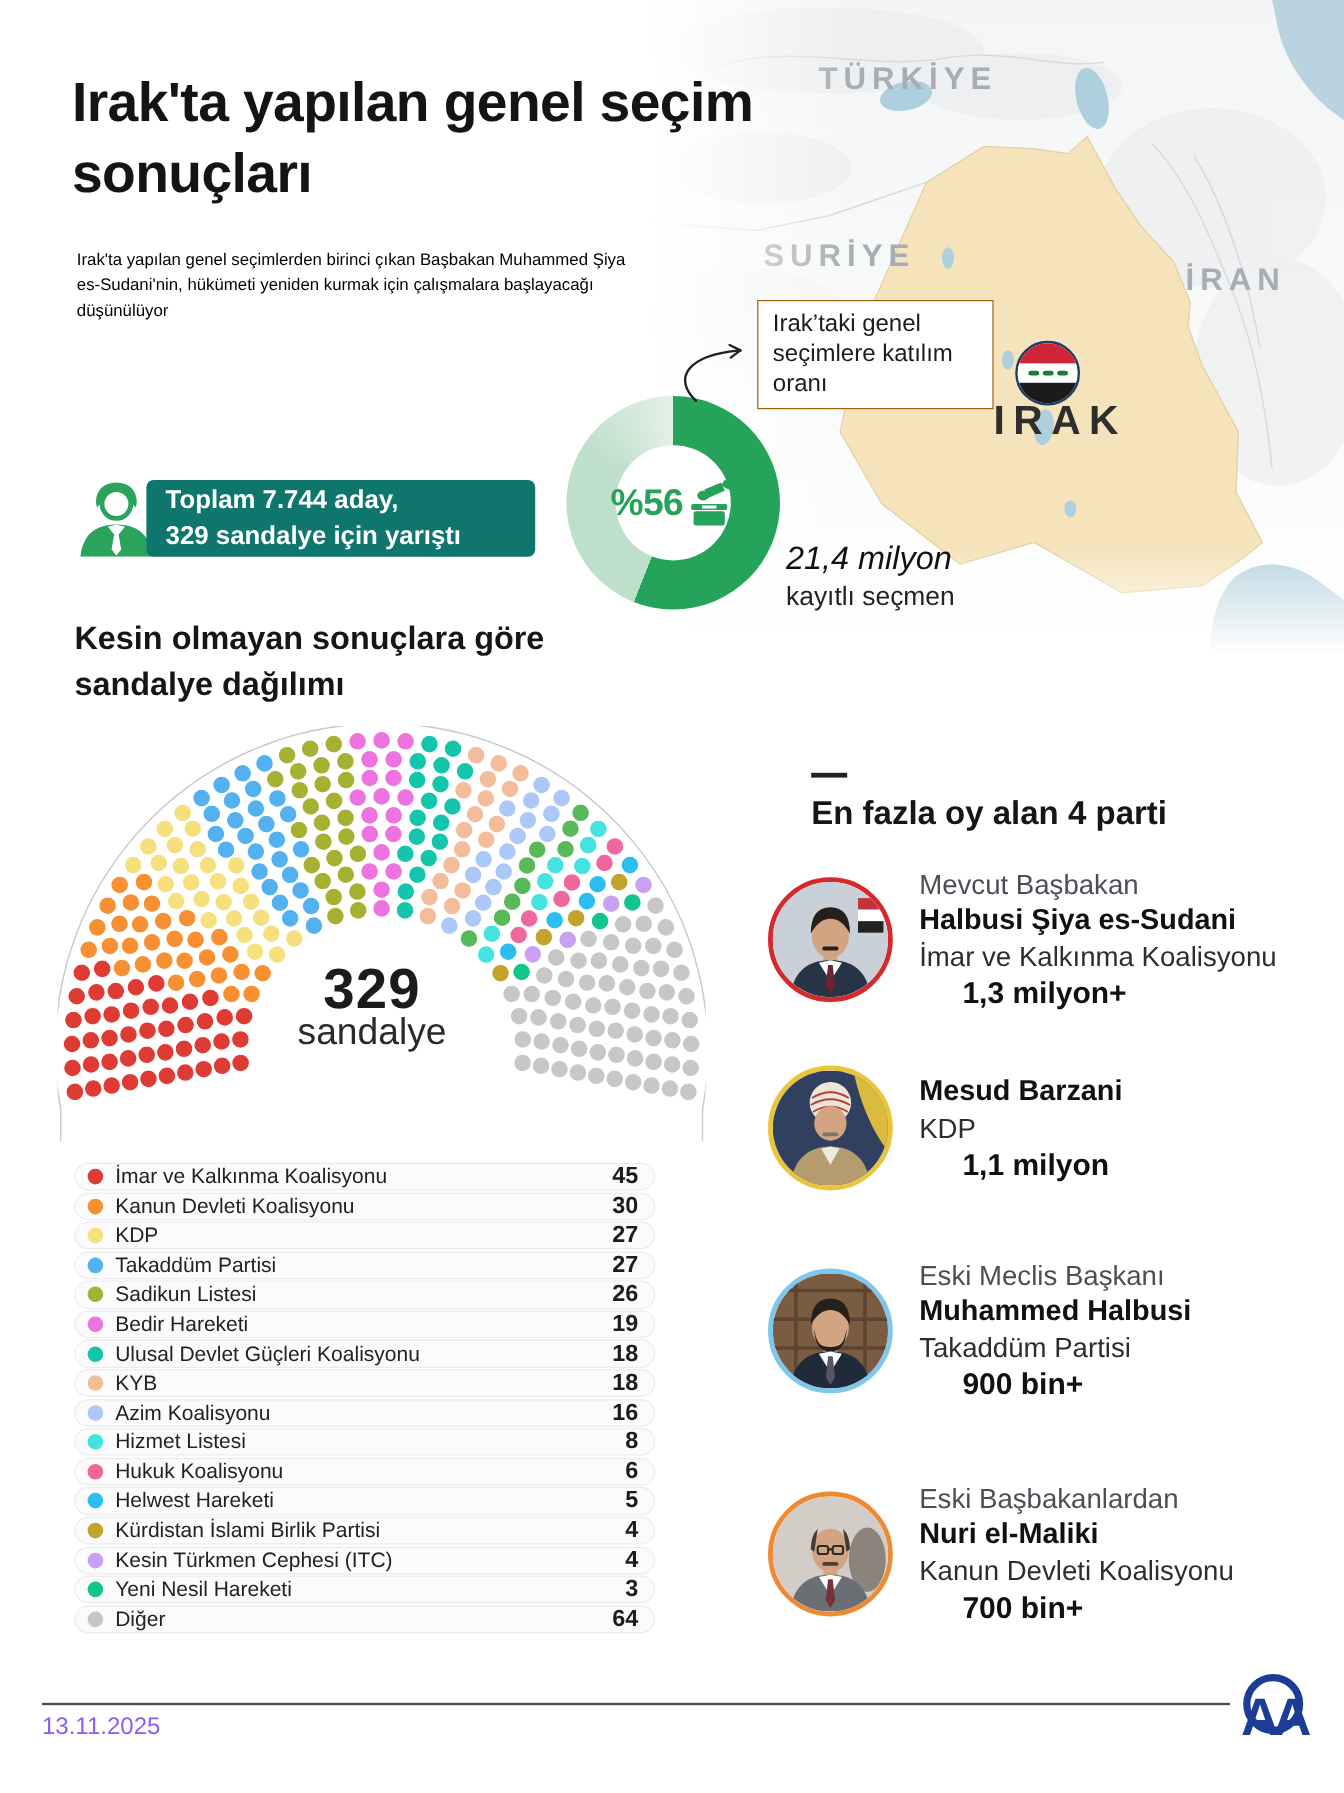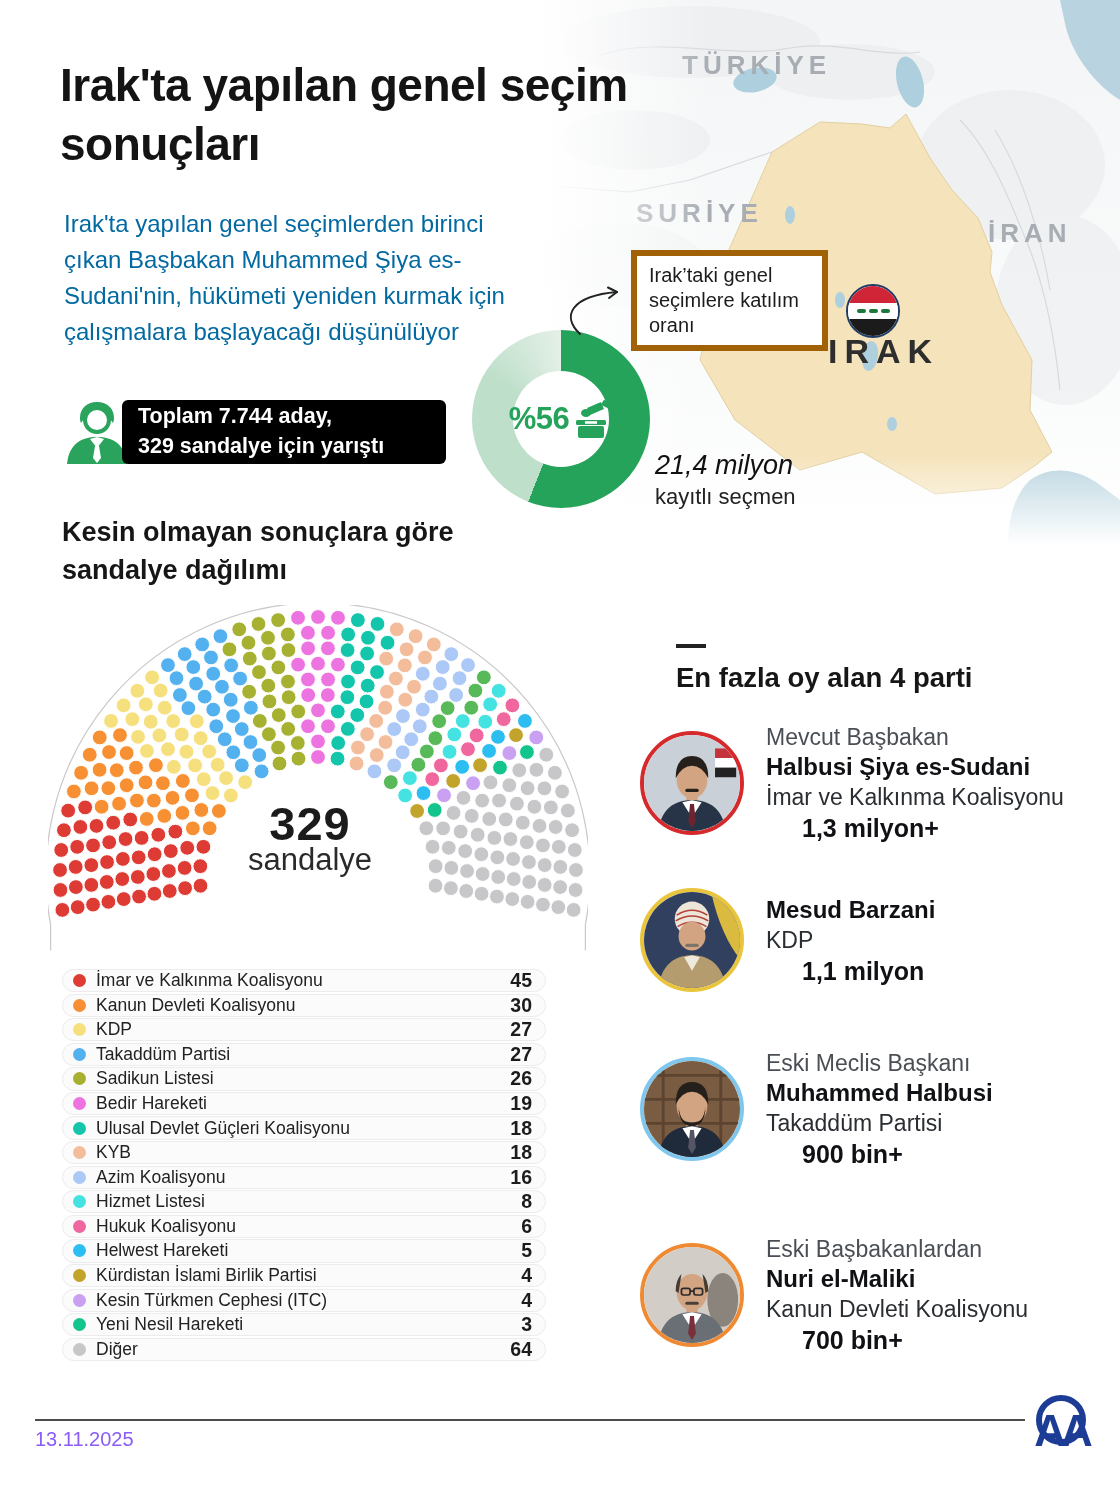--- a/index.html
+++ b/index.html
@@ -23,36 +23,36 @@
   #flag { position:absolute; left:306px; top:284px; width:54px; height:54px; border-radius:50%;
           overflow:hidden; border:2px solid #1d3b66; background:#fff; }
   #flag .stripe { width:100%; height:33.4%; }
   #flag .takbir { position:absolute; left:0; top:33%; width:100%; height:34%;
           display:flex; align-items:center; justify-content:center; gap:3px; }
   #flag .takbir i { display:block; width:9px; height:4px; background:#1d7a3a; border-radius:2px; }
 
   
   #title { left:60px; top:56px; width:580px; font-size:46px; line-height:1.28;
            font-weight:bold; letter-spacing:-.5px; color:#141414; }
-  #intro { left:64px; top:206px; width:474px; font-size:24px; line-height:1.5; color:#0369a1; }
+  #intro { left:64px; top:206px; width:474px; font-size:14px; line-height:1.5; color:#000000; }
 
   
   #badge { left:122px; top:400px; width:324px; height:64px; border-radius:6px;
            display:flex; flex-direction:column; justify-content:center; padding-left:16px; }
   #badge div { color:#fff; font-weight:bold; font-size:21.5px; line-height:1.38; }
   #badge-icon { left:64px; top:394px; width:66px; height:70px; }
 
   
   #donut { left:472px; top:330px; width:178px; height:178px; border-radius:50%; }
   #donut::after { content:""; position:absolute; inset:41px; background:#fff; border-radius:50%; }
   #donut-center { left:472px; top:330px; width:178px; height:178px; z-index:2;
                   display:flex; flex-direction:row; align-items:center; justify-content:center; }
   #turnout-pct { font-size:31px; font-weight:bold; color:#25a35a; letter-spacing:-.5px; }
   #ballot-icon { width:44px; height:40px; margin-top:2px; }
-  #callout { left:631px; top:250px; width:197px; border:6px solid #a16207; background:#fff;
+  #callout { left:631px; top:250px; width:197px; border:1px solid #a16207; background:#fff;
              padding:7px 12px; font-size:20px; line-height:1.25; color:#1c1c1c; }
   #callout-arrow { left:545px; top:268px; width:100px; height:78px; }
   #voters-value { left:655px; top:450px; font-size:27px; font-weight:normal; font-style:italic; color:#111;text-align:right; }
   #voters-label { left:655px; top:484px; font-size:22px; color:#222; }
 
   
   #seats-heading { left:62px; top:514px; width:430px; font-size:27px; font-weight:bold;
                    line-height:1.4; color:#161616; }
   #parliament { left:48px; top:605px; width:540px; height:352px; }
   #seats-total { left:190px; top:796px; width:240px; text-align:center; font-size:47px;
@@ -139,21 +139,21 @@
 <h1 id="title" class="abs">Irak'ta yapılan genel seçim sonuçları</h1>
 <p id="intro" class="abs">Irak'ta yapılan genel seçimlerden birinci çıkan Başbakan Muhammed Şiya es-Sudani'nin, hükümeti yeniden kurmak için çalışmalara başlayacağı düşünülüyor</p>
 
 <svg id="badge-icon" class="abs" viewBox="0 0 66 70">
   <path d="M33,8 C22,8 16,15 16,24 C16,26 16.5,28 17,29 C20,24 26,22 33,22 C40,22 46,24 49,29 C49.5,28 50,26 50,24 C50,15 44,8 33,8 Z" fill="#2aa45c"></path>
   <circle cx="33" cy="26" r="12" fill="#fff" stroke="#2aa45c" stroke-width="4"></circle>
   <path d="M3,70 C5,50 17,43 33,43 C49,43 61,50 63,70 Z" fill="#2aa45c"></path>
   <path d="M26,45 L33,54 L40,45 L33,43 Z" fill="#fff"></path>
   <path d="M31,52 L35,52 L37,64 L33,69 L29,64 Z" fill="#fff"></path>
 </svg>
-<div id="badge" class="abs" style="background: #000000;">
+<div id="badge" class="abs" style="background: #0f766e;">
   <div>Toplam 7.744 aday,</div>
   <div>329 sandalye için yarıştı</div>
 </div>
 
 <div id="donut" class="abs" style="background: conic-gradient(rgb(37, 163, 90) 0deg, rgb(37, 163, 90) 201.6deg, rgb(190, 223, 202) 201.6deg, rgb(190, 223, 202) 300deg, rgb(228, 240, 231) 360deg);"></div>
 <div id="donut-center" class="abs">
   <span id="turnout-pct">%56</span>
   <svg id="ballot-icon" viewBox="0 0 44 40">
     <g fill="#25a35a">
       <polygon points="18,8 32,2 35,9 21,15"></polygon>

